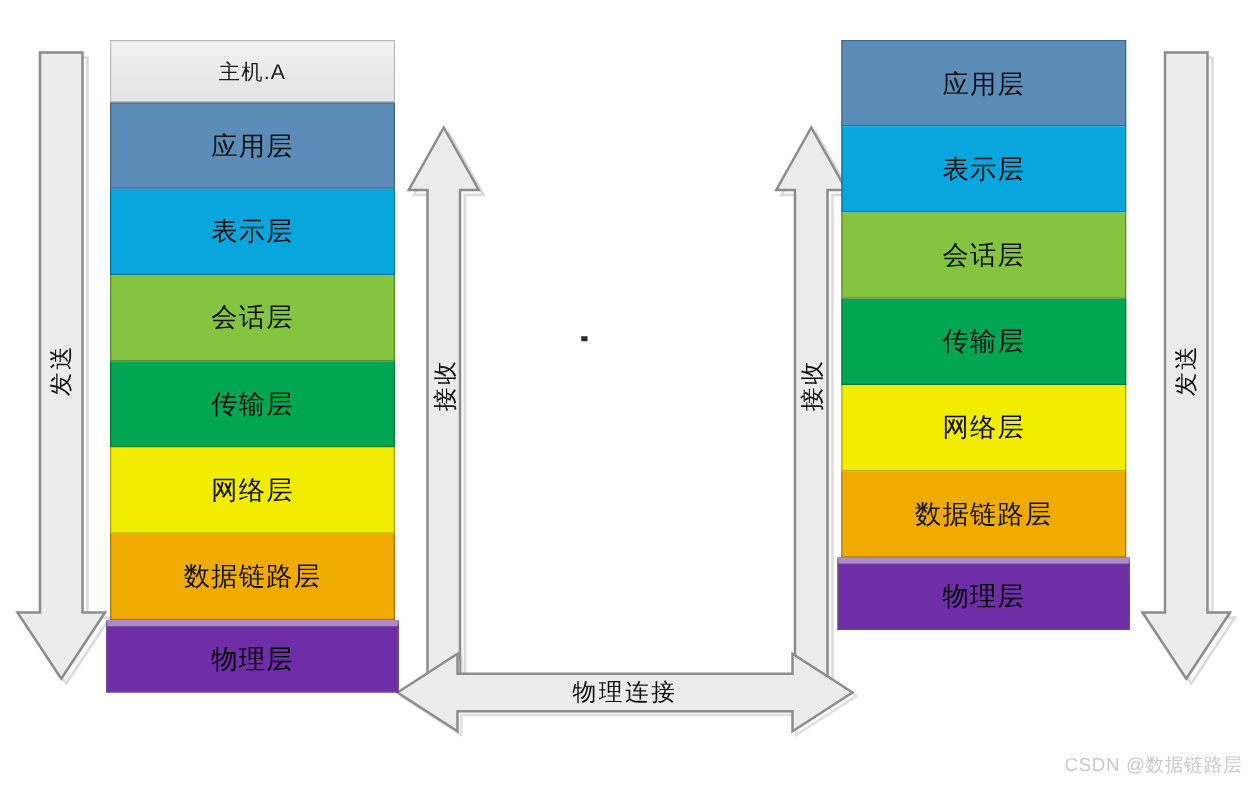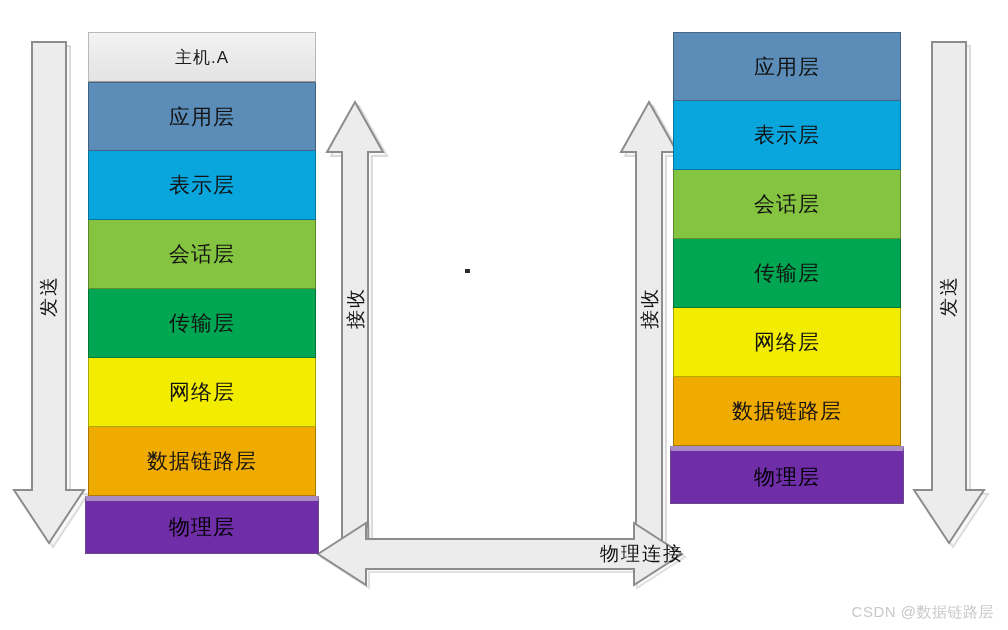--- a/index.html
+++ b/index.html
@@ -133,21 +133,21 @@
     <polygon points="20,4 54,4 54,452 72,452 37,505 2,452 20,452" fill="#ececec" stroke="#8c8c8c" stroke-width="2"></polygon>
   </svg>
   <div class="arrow-label vert" style="left:-3px; top:245px; width:80px; text-align:center;">发送</div>
 </div>
 
 <div class="arrow" style="left:316px; top:521px;">
   <svg width="368" height="66" viewBox="0 0 368 66">
     <polygon points="2,33 50,2 50,18 318,18 318,2 366,33 318,64 318,48 50,48 50,64" fill="#ededed" stroke="#9a9a9a" stroke-width="2" transform="translate(3,3)" opacity="0.30"></polygon>
     <polygon points="2,33 50,2 50,18 318,18 318,2 366,33 318,64 318,48 50,48 50,64" fill="#ececec" stroke="#8c8c8c" stroke-width="2"></polygon>
   </svg>
-  <div class="arrow-label" style="left:0; top:20px; width:368px; text-align:right;">物理连接</div>
+  <div class="arrow-label" style="left:0; top:20px; width:368px; text-align:center;">物理连接</div>
 </div>
 
 <div class="stack left">
   <div class="host-header">主机.A</div>
   <div class="layer first" style="background:#5b8db8;">应用层</div>
   <div class="layer" style="background:#09a5dd;">表示层</div>
   <div class="layer" style="background:#85c441;">会话层</div>
   <div class="layer" style="background:#00a651;">传输层</div>
   <div class="layer" style="background:#f2ec00;">网络层</div>
   <div class="layer" style="background:#f0ab00;">数据链路层</div>

